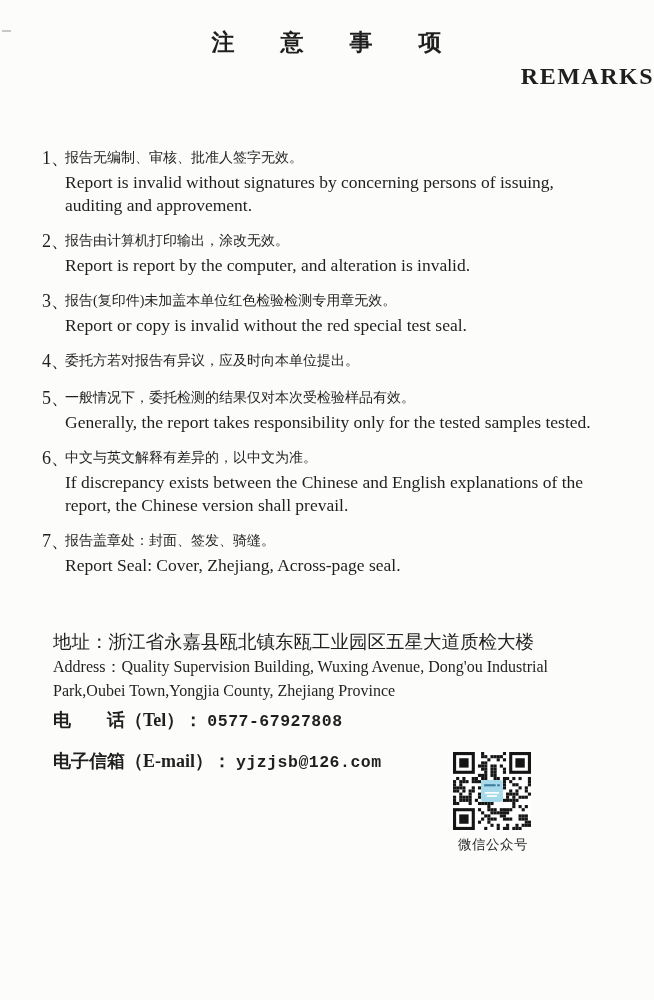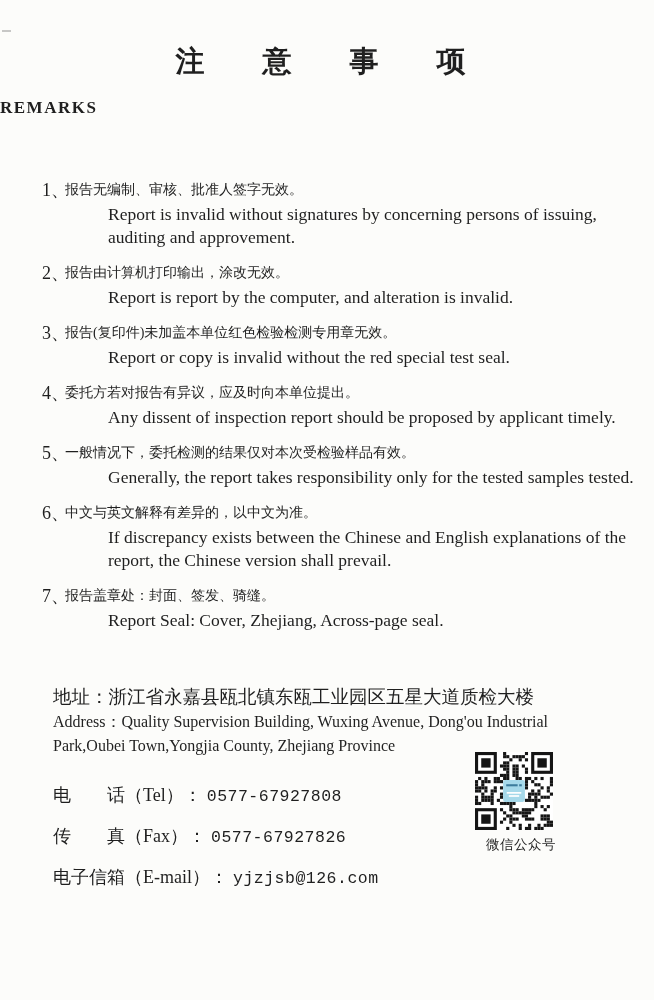--- a/index.html
+++ b/index.html
@@ -9,33 +9,33 @@
     color: #1f1f1f;
     font-family: "Liberation Serif", "DejaVu Serif", serif;
     position: relative;
     overflow: hidden;
   }
   .scan-artifact {
     position: absolute; left: 2px; top: 30px;
     width: 9px; height: 2px; background: #9a9a9a; opacity: .55;
   }
   .title-zh {
-    margin-top: 46px;
+    margin-top: 28px;
     padding-left: 45px;
     text-align: center;
-    font-size: 29px;
+    font-size: 23px;
     font-weight: 700;
     letter-spacing: 2em;
     line-height: 30px;
     white-space: nowrap;
   }
   .title-en {
-    margin-top: 20px;
-    text-align: left;
-    font-size: 17px;
+    margin-top: 6px;
+    text-align: right;
+    font-size: 24px;
     font-weight: 700;
     letter-spacing: 1.5px;
     line-height: 24px;
   }
   .remarks-list {
     list-style: none;
     margin-top: 57px;
   }
   .remark-item {
     position: relative;
@@ -50,56 +50,56 @@
   }
   .remark-zh {
     font-size: 14px;
     line-height: 26px;
     white-space: nowrap;
   }
   .remark-en {
     font-size: 17.5px;
     line-height: 23px;
     white-space: pre-line;
-    margin-left: 43px;
   }
   .address-block {
     margin: 52px 20px 0 53px;
   }
   .address-zh {
     font-size: 18.5px;
     line-height: 26px;
     white-space: nowrap;
   }
   .address-en {
     font-size: 16px;
     line-height: 24px;
     white-space: pre-line;
   }
   .contact-block {
-    margin: 24px 0 0 53px;
+    margin: 4px 0 0 53px;
+    font-weight: bold;
   }
   .contact-row {
     height: 26px;
     font-size: 18px;
     line-height: 26px;
     white-space: nowrap;
   }
   .contact-row + .contact-row { margin-top: 15px; }
   .contact-value {
     font-family: "Liberation Mono", "DejaVu Sans Mono", monospace;
     font-size: 16.5px;
     margin-left: 5px;
     letter-spacing: .5px;
   }
   .qr-block {
     position: absolute;
-    left: 474px; top: 752px;
+    left: 452px; top: 752px;
     width: 82px;
-    text-align: right;
+    text-align: center;
   }
   .qr-code { display: block; }
   .qr-caption {
     margin-top: 6px;
     font-size: 13.5px;
     letter-spacing: .5px;
     white-space: nowrap;
   }
 </style>
 </head>
@@ -123,21 +123,20 @@
     <div class="remark-en">Report is report by the computer, and alteration is invalid.</div>
   </li>
   <li class="remark-item">
     <span class="remark-num">3、</span>
     <div class="remark-zh">报告(复印件)未加盖本单位红色检验检测专用章无效。</div>
     <div class="remark-en">Report or copy is invalid without the red special test seal.</div>
   </li>
   <li class="remark-item">
     <span class="remark-num">4、</span>
     <div class="remark-zh">委托方若对报告有异议，应及时向本单位提出。</div>
-    <div class="remark-en">Any dissent of inspection report should be proposed by applicant timely.</div>
   </li>
   <li class="remark-item">
     <span class="remark-num">5、</span>
     <div class="remark-zh">一般情况下，委托检测的结果仅对本次受检验样品有效。</div>
     <div class="remark-en">Generally, the report takes responsibility only for the tested samples tested.</div>
   </li>
   <li class="remark-item">
     <span class="remark-num">6、</span>
     <div class="remark-zh">中文与英文解释有差异的，以中文为准。</div>
     <div class="remark-en">If discrepancy exists between the Chinese and English explanations of the
@@ -152,23 +151,20 @@
 
 <div class="address-block">
   <div class="address-zh">地址：浙江省永嘉县瓯北镇东瓯工业园区五星大道质检大楼</div>
   <div class="address-en">Address：Quality Supervision Building, Wuxing Avenue, Dong'ou Industrial
 Park,Oubei Town,Yongjia County, Zhejiang Province</div>
 </div>
 
 <div class="contact-block">
   <div class="contact-row">
     <span class="contact-label">电　　话（Tel）：</span><span class="contact-value">0577-67927808</span>
-  </div>
-  <div class="contact-row">
-    <span class="contact-label">传　　真（Fax）：</span><span class="contact-value">0577-67927826</span>
   </div>
   <div class="contact-row">
     <span class="contact-label">电子信箱（E-mail）：</span><span class="contact-value">yjzjsb@126.com</span>
   </div>
 </div>
 
 <div class="qr-block">
   <svg class="qr-code" viewBox="0 0 75 75" width="80" height="78" xmlns="http://www.w3.org/2000/svg">
     <rect width="75" height="75" fill="#ffffff"></rect>
 

